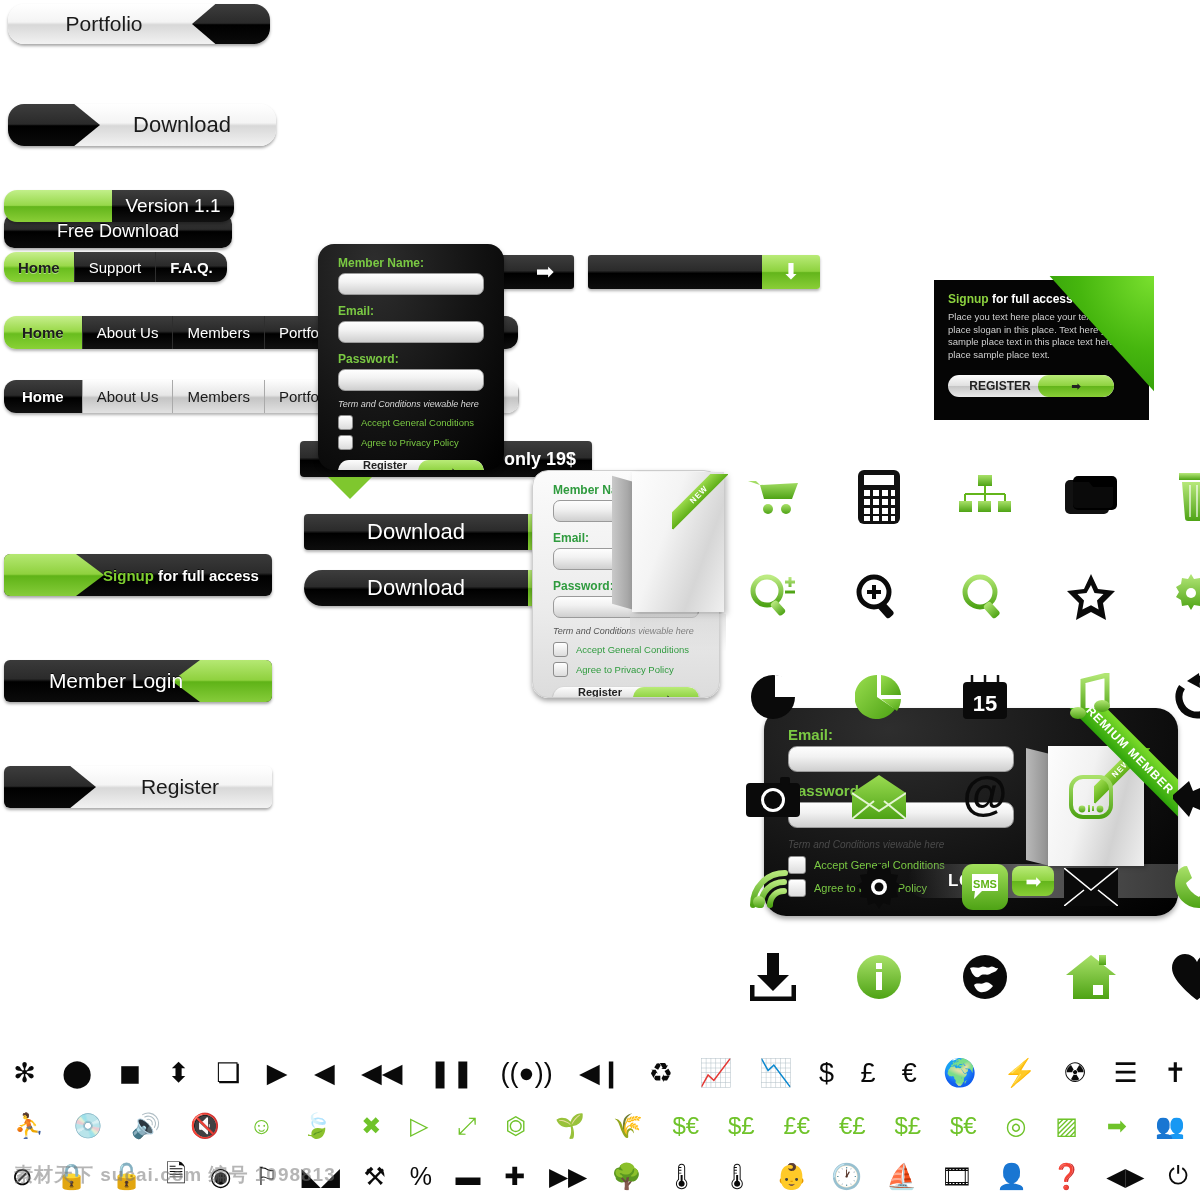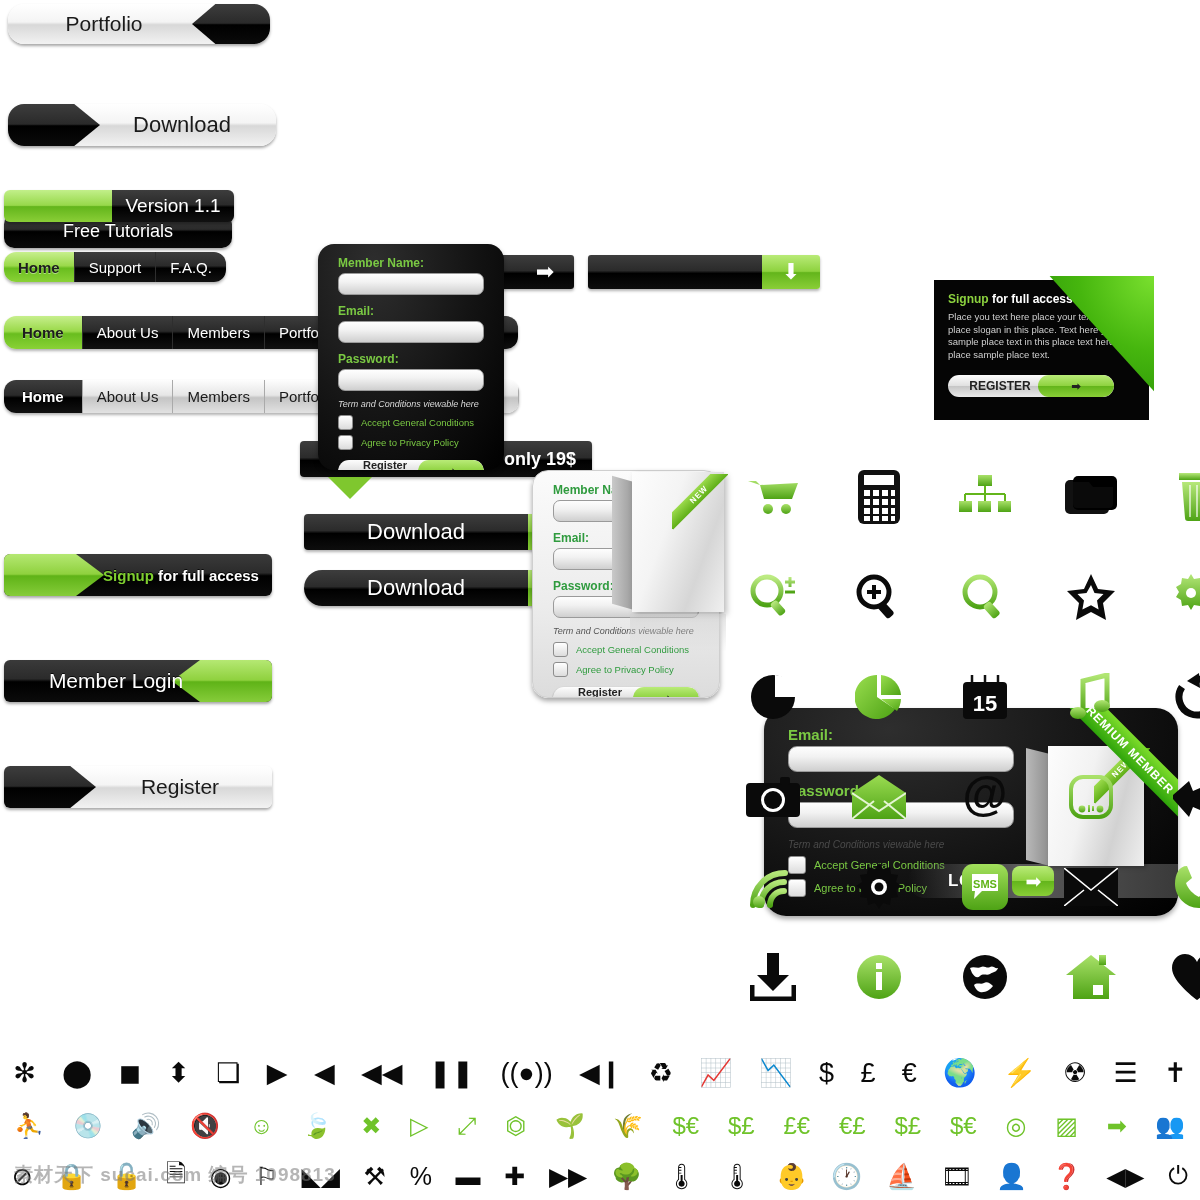--- a/index.html
+++ b/index.html
@@ -96,21 +96,21 @@
       line-height:14px;letter-spacing:1px;}
   .curl{position:absolute;right:0;top:0;width:100px;height:100px;
      background:linear-gradient(225deg,#55c516 0%,#3aa80c 55%,#1f7a05 100%);
      clip-path:polygon(100% 0,0 0,100% 100%);border-bottom-left-radius:60px;}
   .ic{display:flex;align-items:center;justify-content:center;}
   .ic svg{display:block;}
   .strip{position:absolute;display:flex;align-items:center;}
   .strip .ic{flex:none;}
   .watermark{position:absolute;left:0;width:1200px;text-align:left;color:rgba(120,120,120,.55);
      font-size:19px;font-weight:bold;letter-spacing:1px;pointer-events:none;}
-  .progress{height:32px;border-radius:6px;overflow:hidden;display:flex;box-shadow:0 2px 3px rgba(0,0,0,.3);}
+  .progress{height:32px;border-radius:13px;overflow:hidden;display:flex;box-shadow:0 2px 3px rgba(0,0,0,.3);}
   .progress .fill{width:108px;background:linear-gradient(to bottom,#c2ef8a,#97d84a 48%,#63b51b 52%,#8ace37);}
   .progress .rest{flex:1;display:flex;align-items:center;justify-content:center;color:#fff;font-size:19px;
      background:linear-gradient(to bottom,#3d3d3d 0%,#2a2a2a 46%,#000 54%,#111 100%);}
   .barrow{height:36px;border-radius:6px;display:flex;align-items:center;overflow:hidden;
      box-shadow:0 2px 3px rgba(0,0,0,.3);}
   .barrow .bdy{flex:1;height:100%;background:linear-gradient(to bottom,#3d3d3d 0%,#2b2b2b 46%,#000 54%,#0d0d0d 100%);}
   .barrow .cap{width:62px;height:100%;display:flex;align-items:center;justify-content:center;font-size:22px;color:#fff;}
   .cap.black{background:linear-gradient(to bottom,#3d3d3d 0%,#2b2b2b 46%,#000 54%,#0d0d0d 100%);}
   .cap.green{background:linear-gradient(to bottom,#b9eb78,#8ed23f 48%,#63b51b 52%,#8ace37);}
 </style>
@@ -121,32 +121,32 @@
   <span class="arrow-blk-right"></span>
   <span class="lbl lbl-lite" style="font-size:21px;padding-right:70px;">Portfolio</span>
 </div>
 
 <div class="abs pill pill-light" style="left:8px;top:64px;width:268px;height:42px;">
   <span class="arrow-blk-left"></span>
   <span class="lbl lbl-lite" style="font-size:22px;padding-left:80px;">Download</span>
 </div>
 
 <div class="abs pill pill-dark" style="left:4px;top:132px;width:228px;height:34px;border-radius:10px;">
-  <span class="lbl lbl-dark" style="font-size:18px;">Free Tutorials</span>
+  <span class="lbl lbl-dark" style="font-size:18px;">Free Download</span>
 </div>
 
 <div class="abs progress" style="left:4px;top:190px;width:230px;">
   <div class="fill"></div>
   <div class="rest">Version 1.1</div>
 </div>
 
 <div class="abs menu" style="left:4px;top:252px;height:30px;">
   <div class="it home">Home</div>
   <div class="it">Support</div>
-  <div class="it" style="font-weight:normal;">F.A.Q.</div>
+  <div class="it" style="font-weight:bold;">F.A.Q.</div>
 </div>
 
 <div class="abs menu" style="left:4px;top:316px;height:33px;">
   <div class="it home" style="padding:0 18px;">Home</div>
   <div class="it">About Us</div>
   <div class="it">Members</div>
   <div class="it">Portfolio</div>
   <div class="it">Support</div>
   <div class="it">Contacts</div>
 </div>

